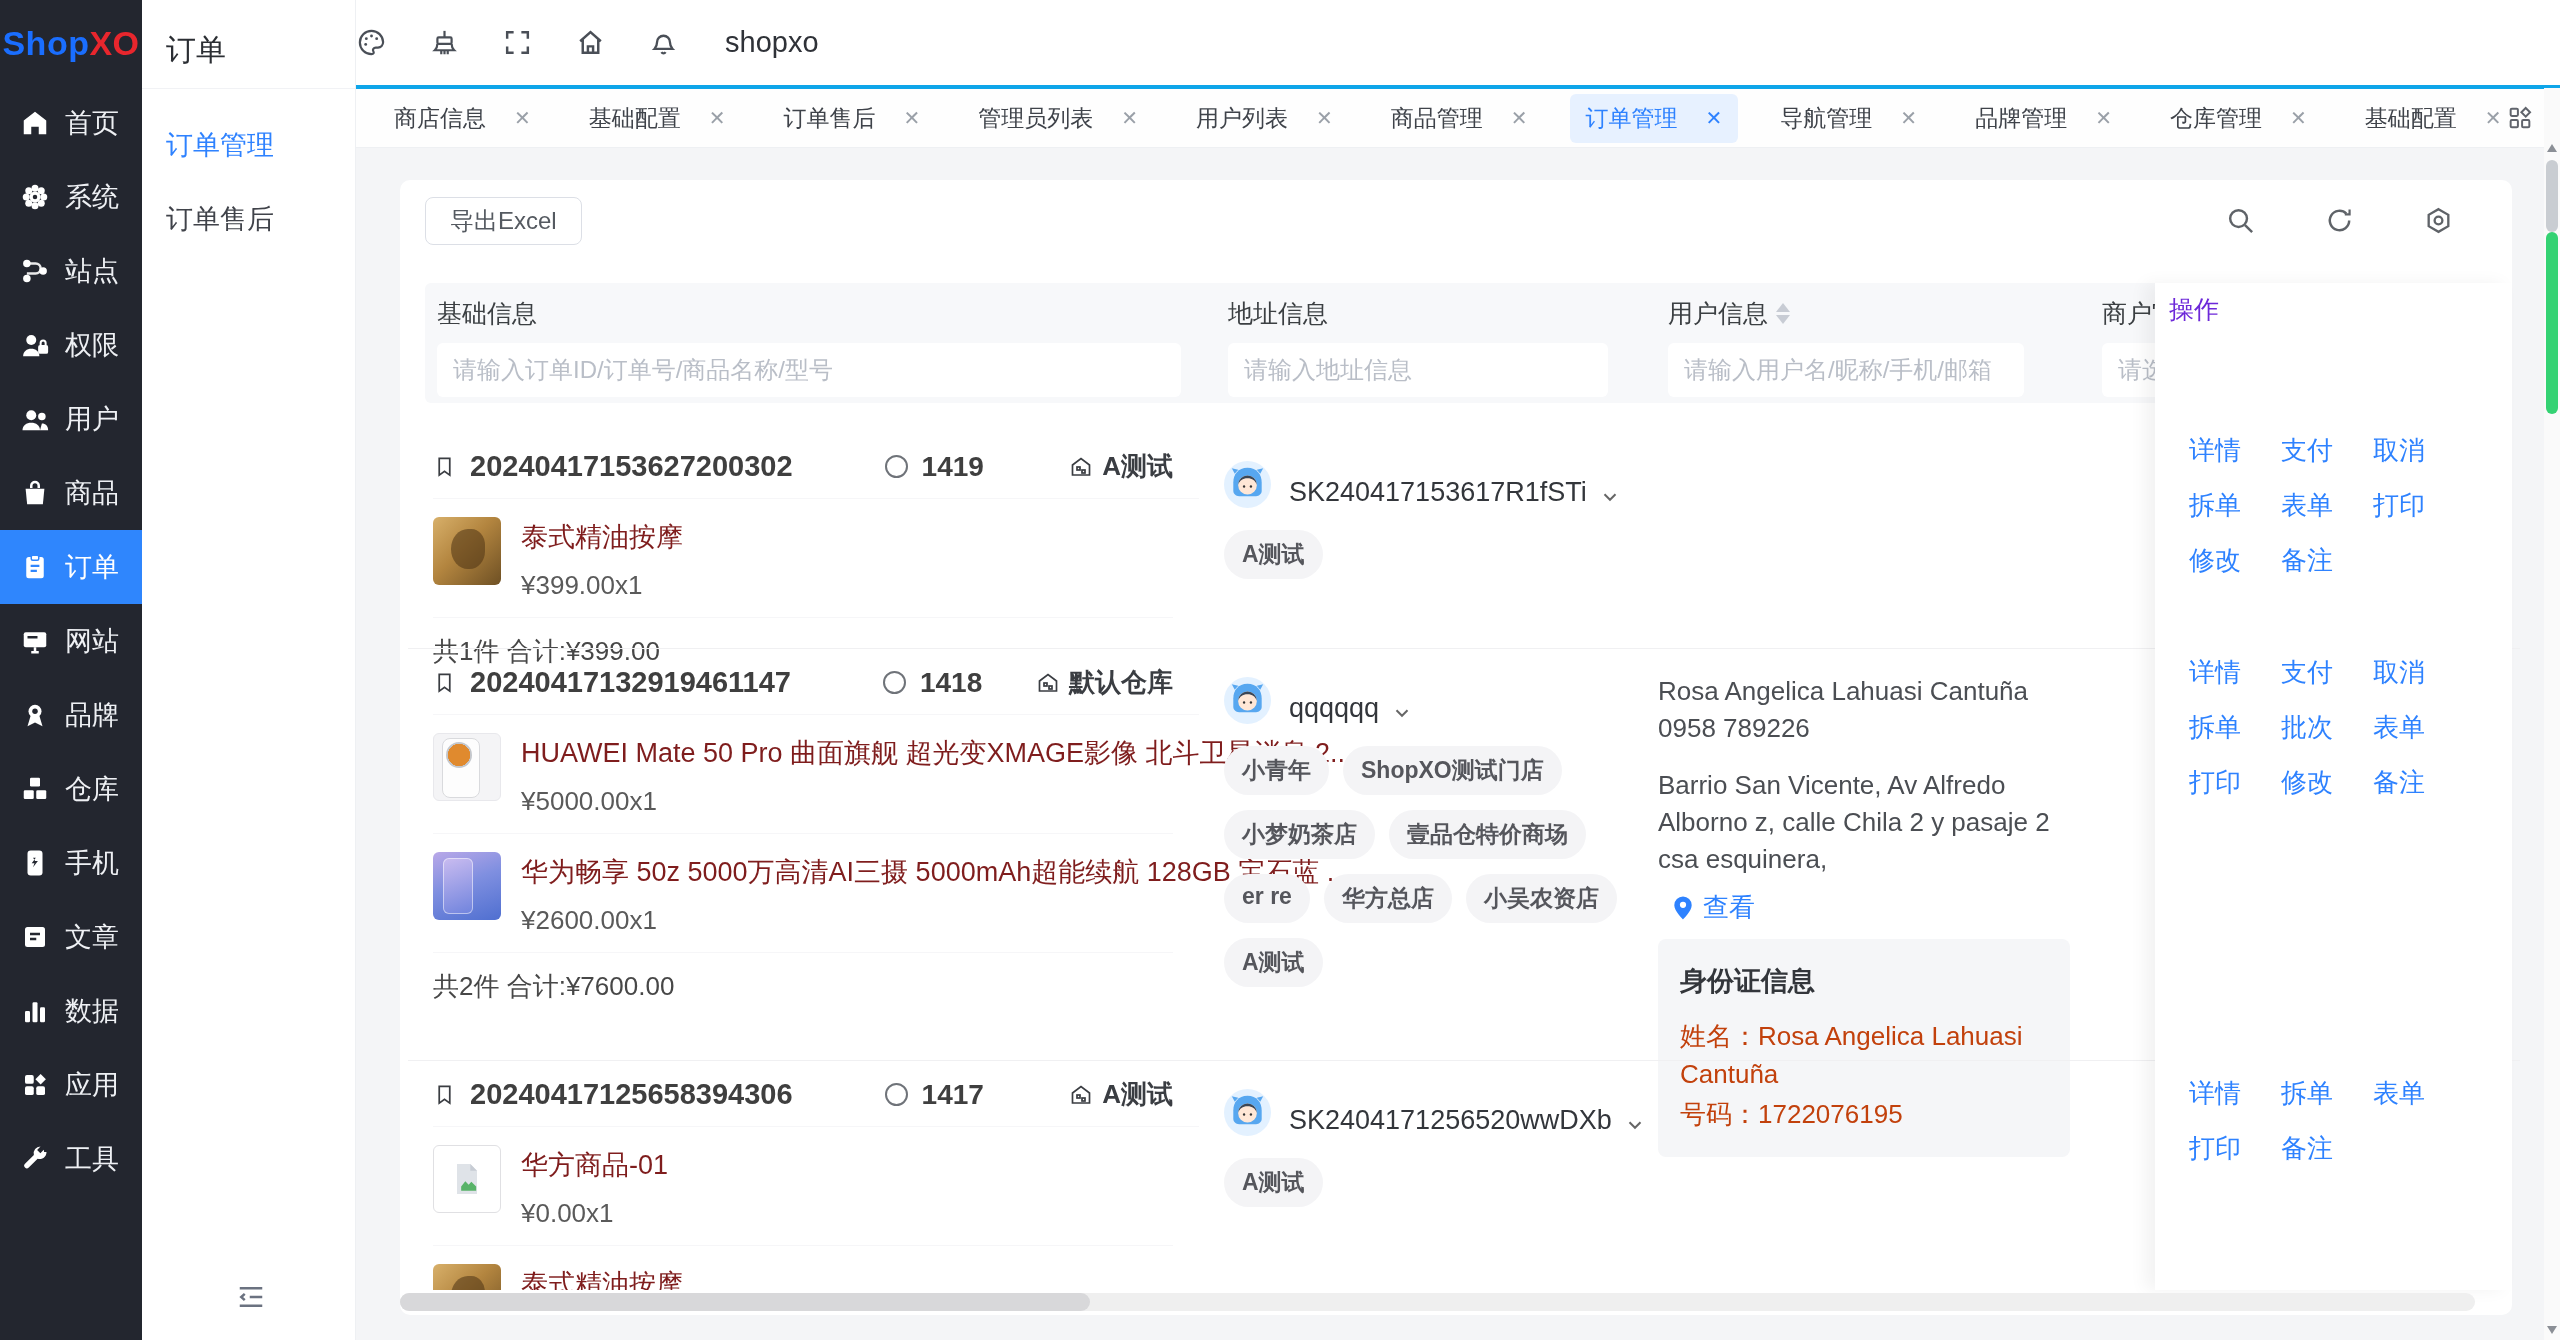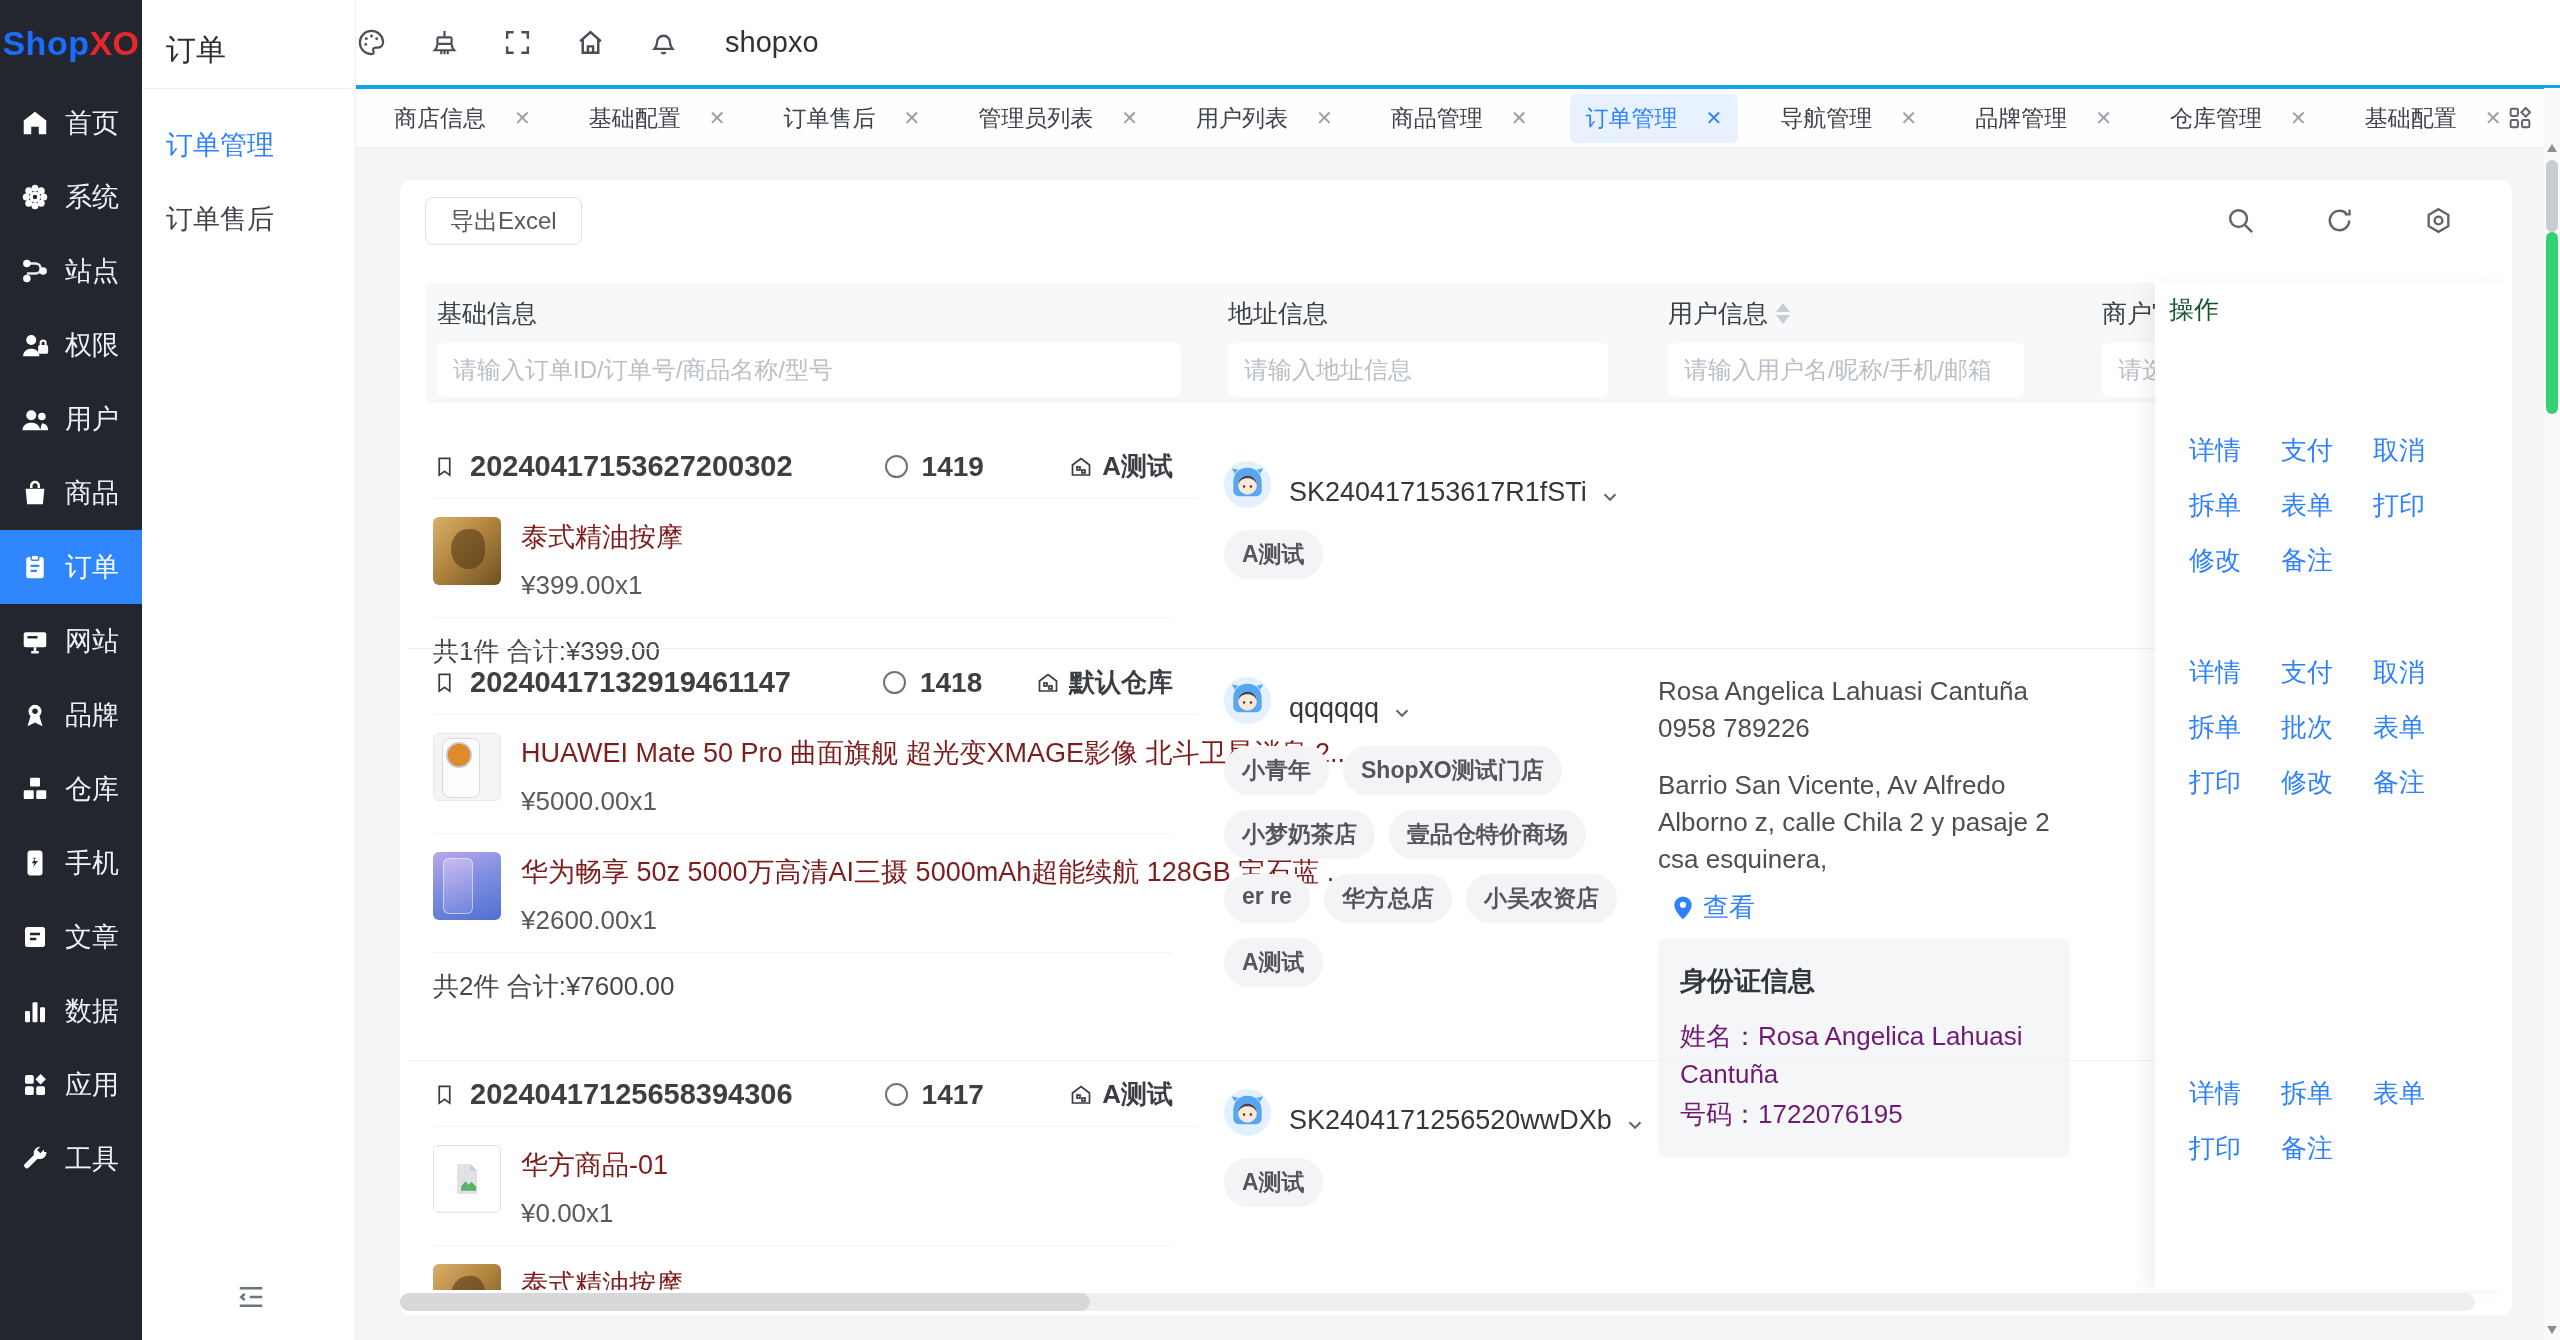--- a/index.html
+++ b/index.html
@@ -113,27 +113,27 @@
   .chev{width:22px;height:22px;margin-left:12px;}
   .tags{margin-top:22px;display:flex;flex-wrap:wrap;gap:15px 14px;width:410px;}
   .tag{background:#f4f4f6;color:#55565c;font-size:23px;font-weight:600;padding:9px 18px;border-radius:999px;white-space:nowrap;}
 
   .aline{font-size:26px;color:#4b4e53;line-height:37px;width:405px;margin-top:20px;}
   .aline.first{margin-top:24px;}
   .aview{display:flex;align-items:center;gap:9px;margin:12px 0 0 14px;color:#2e82ff;font-size:26px;cursor:pointer;}
   .aview svg{width:22px;height:26px;}
   .idbox{margin-top:14px;width:412px;box-sizing:border-box;background:#f5f6f8;border-radius:8px;padding:24px 22px;}
   .idtitle{font-size:27px;font-weight:bold;color:#33363b;}
-  .idline{font-size:26px;color:#701a75;line-height:38px;margin-top:18px;overflow-wrap:anywhere;}
+  .idline{font-size:26px;color:#c2410c;line-height:38px;margin-top:18px;overflow-wrap:anywhere;}
   .idline.num{margin-top:2px;}
 
   
   .ops{position:absolute;top:103px;right:0;width:357px;height:1007px;background:#fff;
        box-shadow:-10px 0 16px rgba(0,0,0,.05);}
-  .ops-label{margin:10px 0 0 14px;font-size:25px;color:#14532d;}
+  .ops-label{margin:10px 0 0 14px;font-size:25px;color:#6d28d9;}
   .ablock{position:absolute;left:34px;display:grid;grid-template-columns:repeat(3,56px);column-gap:36px;row-gap:20px;}
   .ablock a{font-size:26px;color:#2e82ff;text-decoration:none;cursor:pointer;white-space:nowrap;}
   .ab1{top:150px;} .ab2{top:372px;} .ab3{top:793px;}
 
   
   .hscroll{position:absolute;left:0;top:1113px;width:2075px;height:18px;background:#efefef;border-radius:10px;}
   .hthumb{width:690px;height:18px;background:#d8d8da;border-radius:10px;cursor:pointer;}
 
   
   .vscroll{left:2544px;top:88px;width:16px;height:1252px;background:#fafafa;}

